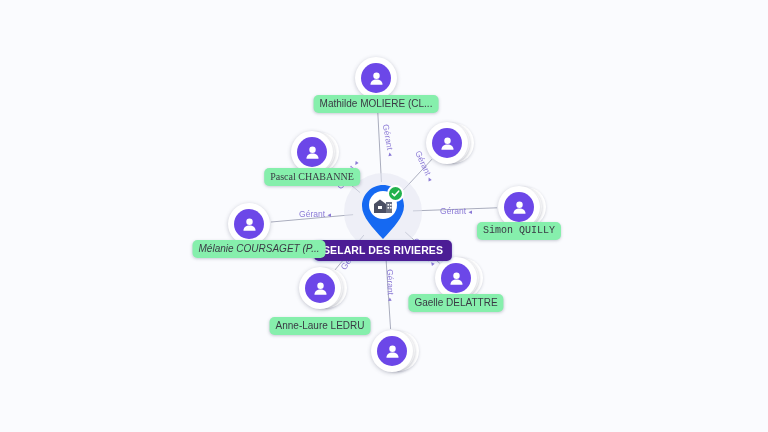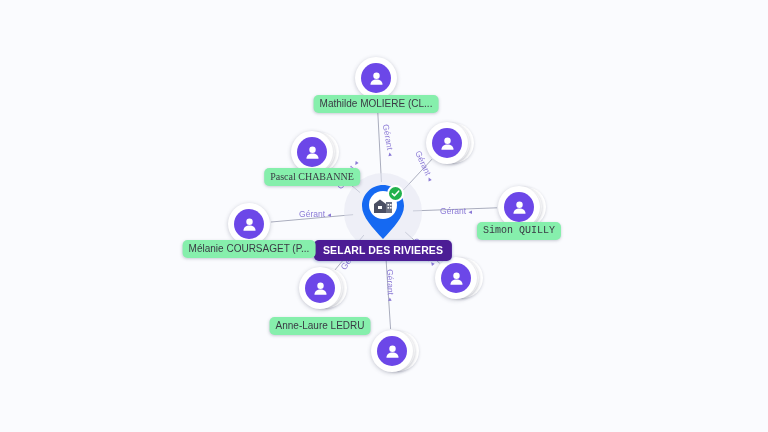--- a/index.html
+++ b/index.html
@@ -323,16 +323,17 @@
         <svg width="9" height="9" viewBox="0 0 10 10">
           <path d="M1.5 5.2 L3.8 7.5 L8.5 2.4" stroke="#ffffff" stroke-width="1.7" fill="none" stroke-linecap="round" stroke-linejoin="round"></path>
         </svg>
       </div>
     </div>
     <div id="center-label">SELARL DES RIVIERES</div>
   </div>
 
 <div class="node-label" style="left: 376px; top: 95px;">Mathilde MOLIERE (CL...</div>
     <div class="node-label" style="left: 312px; top: 168px; font-family: Liberation Serif, serif;">Pascal CHABANNE</div>
-    <div class="node-label" style="left: 249px; top: 240px;">Mélanie COURSAGET (P...</div>
+    <div class="node-label" style="left: 259px; top: 240px; font-style: italic;">Mélanie COURSAGET (P...</div>
     <div class="node-label" style="left: 519px; top: 222px; font-family: Liberation Mono, monospace;">Simon QUILLY</div>
+    <div class="node-label" style="left: 456px; top: 294px;">Gaelle DELATTRE</div>
     <div class="node-label" style="left: 320px; top: 317px;">Anne-Laure LEDRU</div>
   </div>
 
 </body></html>

